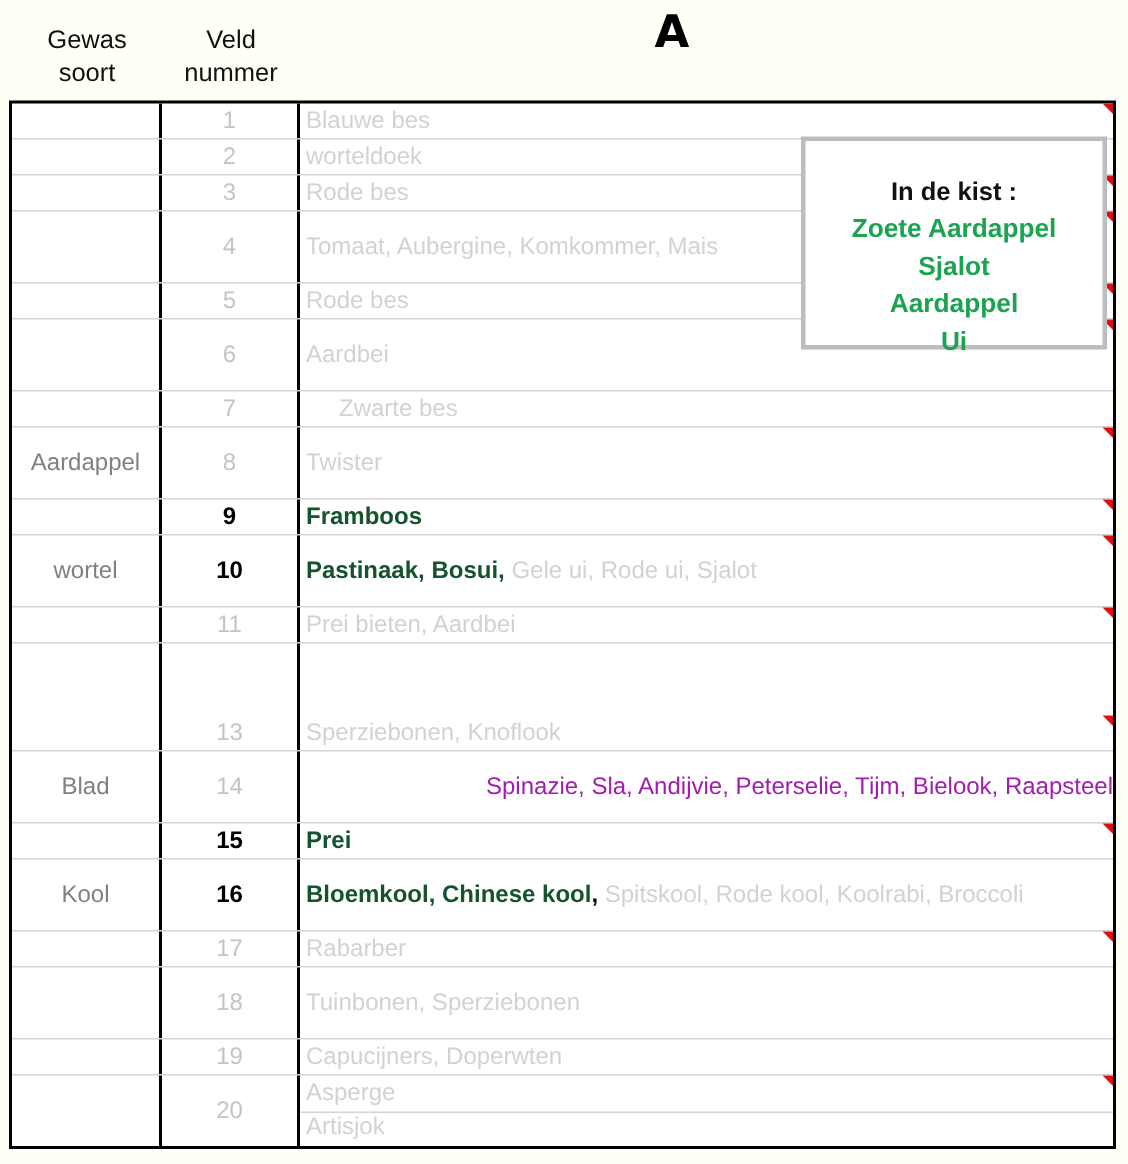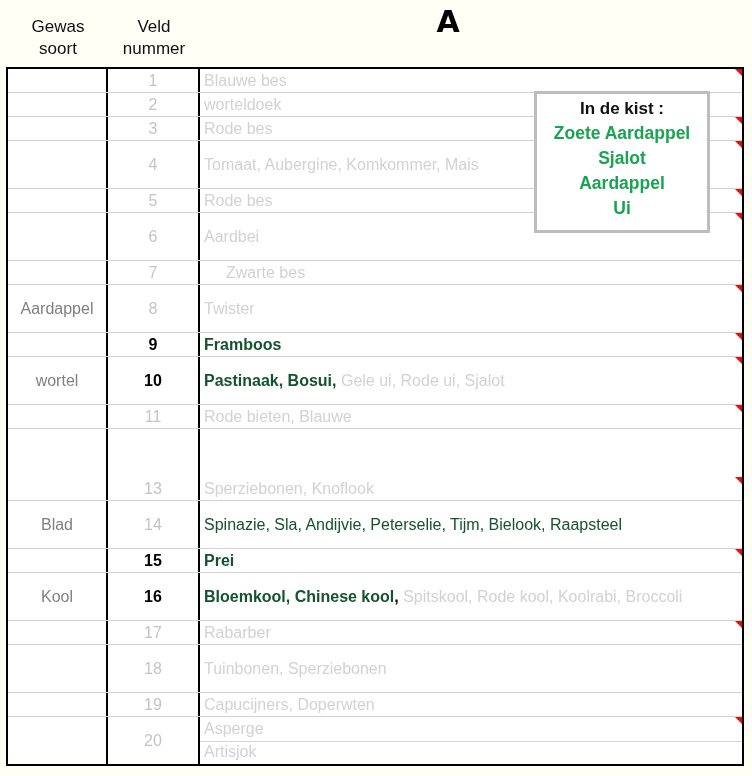--- a/index.html
+++ b/index.html
@@ -17,29 +17,29 @@
   }
   .col { position:absolute; top:0; bottom:0; border-left:2px solid #000; }
   .col-a { left:98px; }
   .col-b { left:190px; }
   .row { position:absolute; left:0; right:0; border-bottom:1px solid #d4d4d4; box-sizing:border-box; }
   .cell { position:absolute; top:0; bottom:0; display:flex; align-items:center; font-size:16px; white-space:nowrap; }
   .c-gewas { left:0; width:98px; justify-content:center; color:#808080; }
   .c-veld { left:100px; width:90px; justify-content:center; color:#c4c4c4; }
   .c-veld.bold { color:#000; font-weight:bold; }
   .c-plant { left:196px; right:0; color:#d2d2d2; }
-  .c-plant.dark { color:#14532d; }
+  .c-plant.dark { color:#a21caf;justify-content:flex-end; }
   .green { color:#14532d; font-weight:bold; }
   .black { color:#000; font-weight:bold; }
   .split { position:absolute; left:192px; right:0; border-bottom:1px solid #d4d4d4; }
   .flag { position:absolute; right:0; width:0; height:0; border-top:7px solid #e01010; border-left:7px solid transparent; }
   .kist {
-    position:absolute; left:534px; top:91px; width:176px; height:142px;
+    position:absolute; left:534px; top:91px; width:204px; height:142px;
     border:3px solid #bdbdbd; background:#fff; text-align:center;
-    font-weight:bold; font-size:17px; line-height:25px; padding-top:2px; box-sizing:border-box;
+    font-weight:bold; font-size:17px; line-height:25px; padding-top:21px; box-sizing:border-box;
   }
   .kist-title { color:#111; }
   .kist-item { color:#1aa351; font-size:17.5px; }
 </style>
 </head>
 <body>
 
 <div class="hdr hdr-gewas">
   <div>Gewas</div>
   <div>soort</div>
@@ -129,21 +129,21 @@
       <div class="cell c-plant">
         <span class="green" style="white-space: pre;">Pastinaak, Bosui, </span>
         <span style="white-space: pre;">Gele ui, Rode ui, Sjalot</span>
       </div>
       <div class="flag" style="top: 0px;"></div>
     </div>
     <div class="row" style="top: 336px; height: 24px;">
       <div class="cell c-gewas"></div>
       <div class="cell c-veld">11</div>
       <div class="cell c-plant">
-        <span style="white-space: pre;">Rode bieten, Blauwe</span>
+        <span style="white-space: pre;">Prei bieten, Aardbei</span>
       </div>
       <div class="flag" style="top: 0px;"></div>
     </div>
     <div class="row" style="top: 408px; height: 24px;">
       <div class="cell c-gewas"></div>
       <div class="cell c-veld">13</div>
       <div class="cell c-plant">
         <span style="white-space: pre;">Sperziebonen, Knoflook</span>
       </div>
       <div class="flag" style="top: 0px;"></div>

